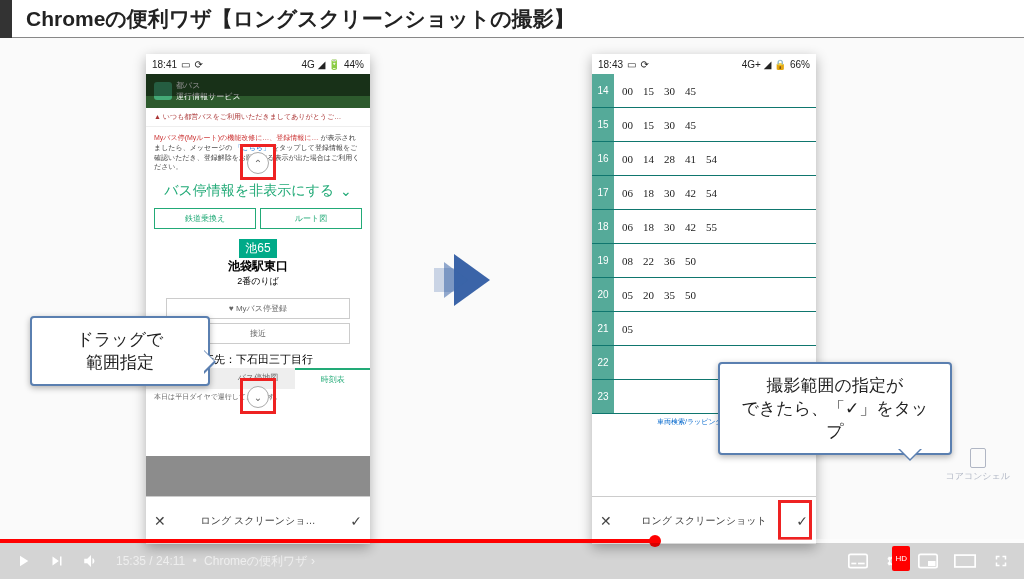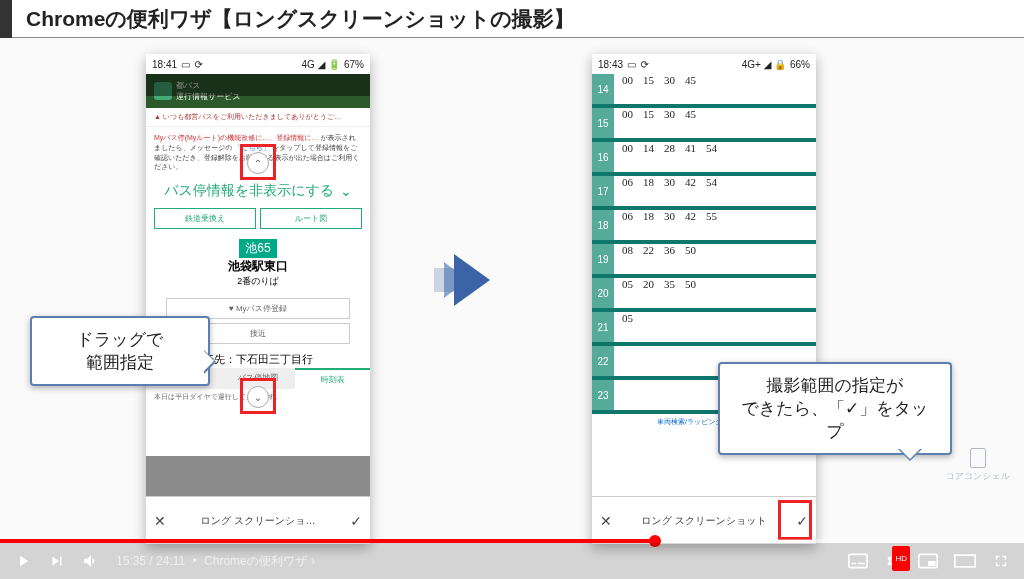--- a/index.html
+++ b/index.html
@@ -39,21 +39,21 @@
 .station-sub { font-size: 9px; }
 .mybus-btn { margin: 4px 20px; border:1px solid #ccc; text-align:center; padding:4px; font-size:8px; color:#666;}
 .dest { text-align:center; font-size:11px; padding-top:4px; font-weight:500;}
 .tab-row { display:flex; margin-top:1px;}
 .tab-row div { flex:1; text-align:center; padding:4px; font-size:8px; background:#eee; color:#666;}
 .tab-row div.active { background:#fff; color:#2a7; border-top:2px solid #2a7;}
 .note { font-size:7px; padding:3px 8px; color:#666;}
 
 
 .timetable { width:100%; }
-.tt-row { display:flex; border-bottom:4px solid #0f766e; height:34px;}
+.tt-row { display:flex; align-items:center; border-bottom:1px solid #0f766e; height:34px;}
 .tt-hr { width:22px; background:#5a9; color:#fff; text-align:center; font-size:10px; height:100%; display:flex; align-items:center; justify-content:center;}
 .tt-mins { flex:1; display:flex; gap:10px; padding-left:8px; font-size:11px; color:#222;font-family:Liberation Serif, serif;}
 .tt-mins span { position:relative;}
 .bottom-links { font-size:7px; color:#06c; text-align:center; padding:3px;}
 
 
 .ls-bar { position:absolute; bottom:0; left:0; right:0; background:#fff; border-top:1px solid #ccc; height:48px; display:flex; align-items:center; padding:0 8px; gap:8px;}
 .ls-x { font-size:14px; color:#444;}
 .ls-text { flex:1; font-size:10px; text-align:center; color:#444;}
 .ls-check { font-size:14px; color:#444;}
@@ -114,21 +114,21 @@
       <div class="status-bar">
         <div class="status-left">
           <span>18:41</span>
           <span>▭</span>
           <span>⟳</span>
         </div>
         <div class="status-right">
           <span>4G</span>
           <span>◢</span>
           <span>🔋</span>
-          <span>67%</span>
+          <span>44%</span>
         </div>
       </div>
       <div class="phone-body">
         <div class="dim" style="top:0;height:22px;"></div>
         <div class="green-header">
           <div class="logo"></div>
           <div style="white-space:pre-line;">都バス
 運行情報サービス</div>
         </div>
         <div class="warn">▲ いつも都営バスをご利用いただきましてありがとうご…</div>

